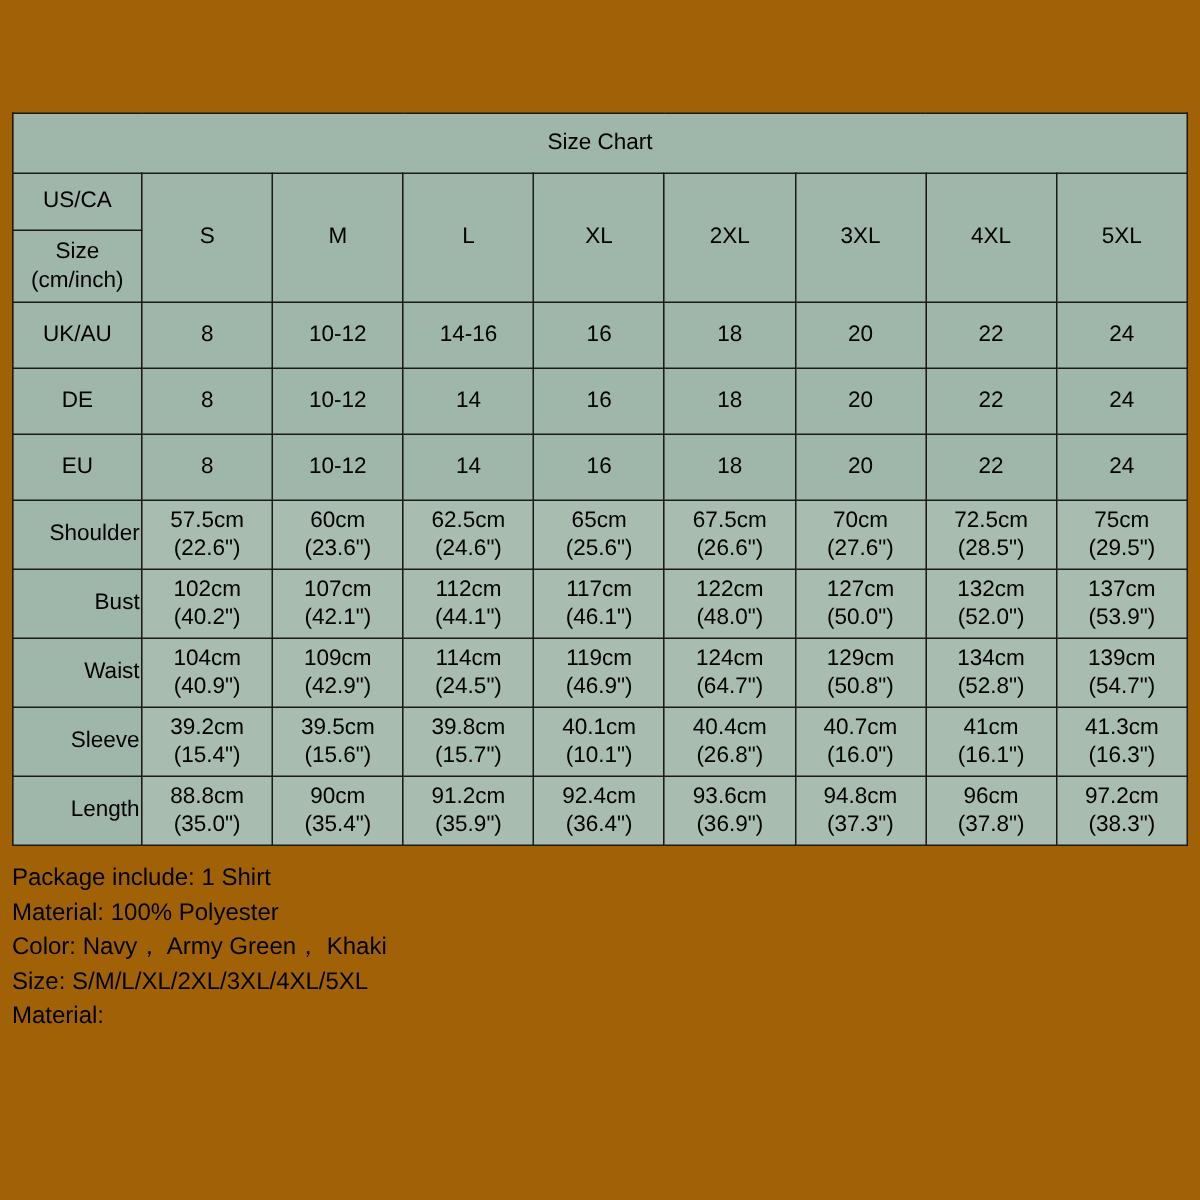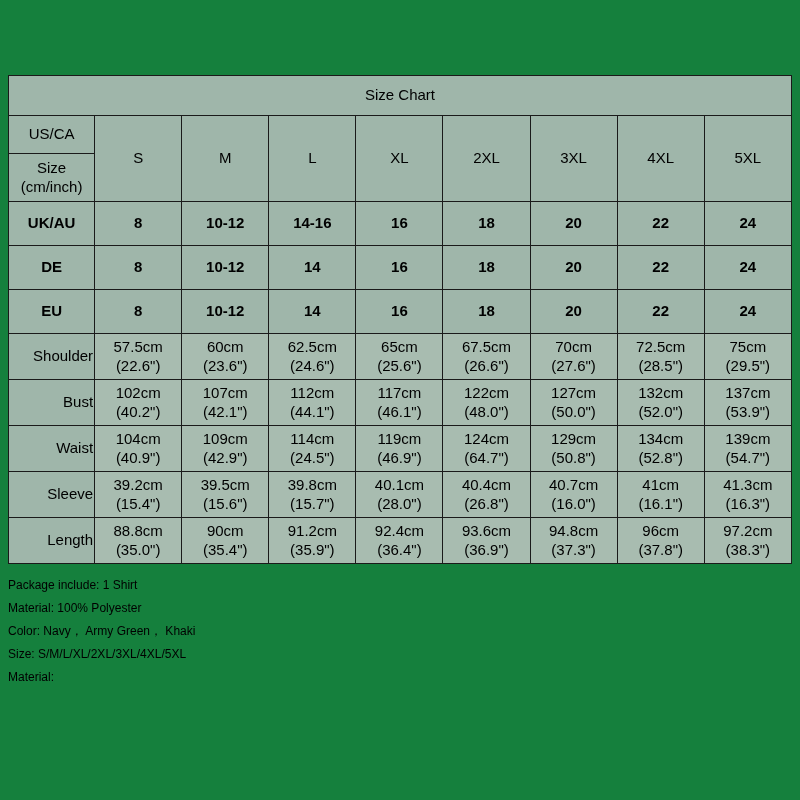--- a/index.html
+++ b/index.html
@@ -6,21 +6,21 @@
   html, body {
     width: 800px;
     background: #ffffff;
     font-family: "Liberation Sans", sans-serif;
     color: #000000;
   }
   .page {
     width: 800px;
     height: 800px;
     padding: 75px 8px 0 8px;
-    background: #15803d;
+    background: #a16207;
   }
   table.size-chart {
     width: 784px;
     border-collapse: collapse;
     table-layout: fixed;
   }
   table.size-chart td {
     border: 1px solid #1a1a1a;
     text-align: center;
     vertical-align: middle;
@@ -30,26 +30,26 @@
     white-space: pre-line;
     padding: 2px 1px;
   }
   td.title-cell {
     background: #ffffff;
     height: 40px;
     font-size: 17px;
   }
   tr.hdr-top td { height: 38px; }
   tr.hdr-bottom td { height: 48px; }
-  tr.region-row td { height: 44px; font-weight: bold; }
+  tr.region-row td { height: 44px; }
   tr.measure-row td { height: 46px; background: #a8bcb0; }
   tr.measure-row td.row-label { background: #9fb6aa; text-align: right; }
   .notes {
     margin-top: 10px;
-    font-size: 12px;
+    font-size: 16px;
     line-height: 23px;
     color: #000000;
   }
   .notes .note-line { margin-bottom: 0; }
 </style>
 </head>
 <body>
 
 <div class="page">
 
@@ -184,21 +184,21 @@
 
       <tr class="measure-row">
         <td class="row-label">Sleeve</td>
         <td>39.2cm
 (15.4")</td>
         <td>39.5cm
 (15.6")</td>
         <td>39.8cm
 (15.7")</td>
         <td>40.1cm
-(28.0")</td>
+(10.1")</td>
         <td>40.4cm
 (26.8")</td>
         <td>40.7cm
 (16.0")</td>
         <td>41cm
 (16.1")</td>
         <td>41.3cm
 (16.3")</td>
       </tr>
 

